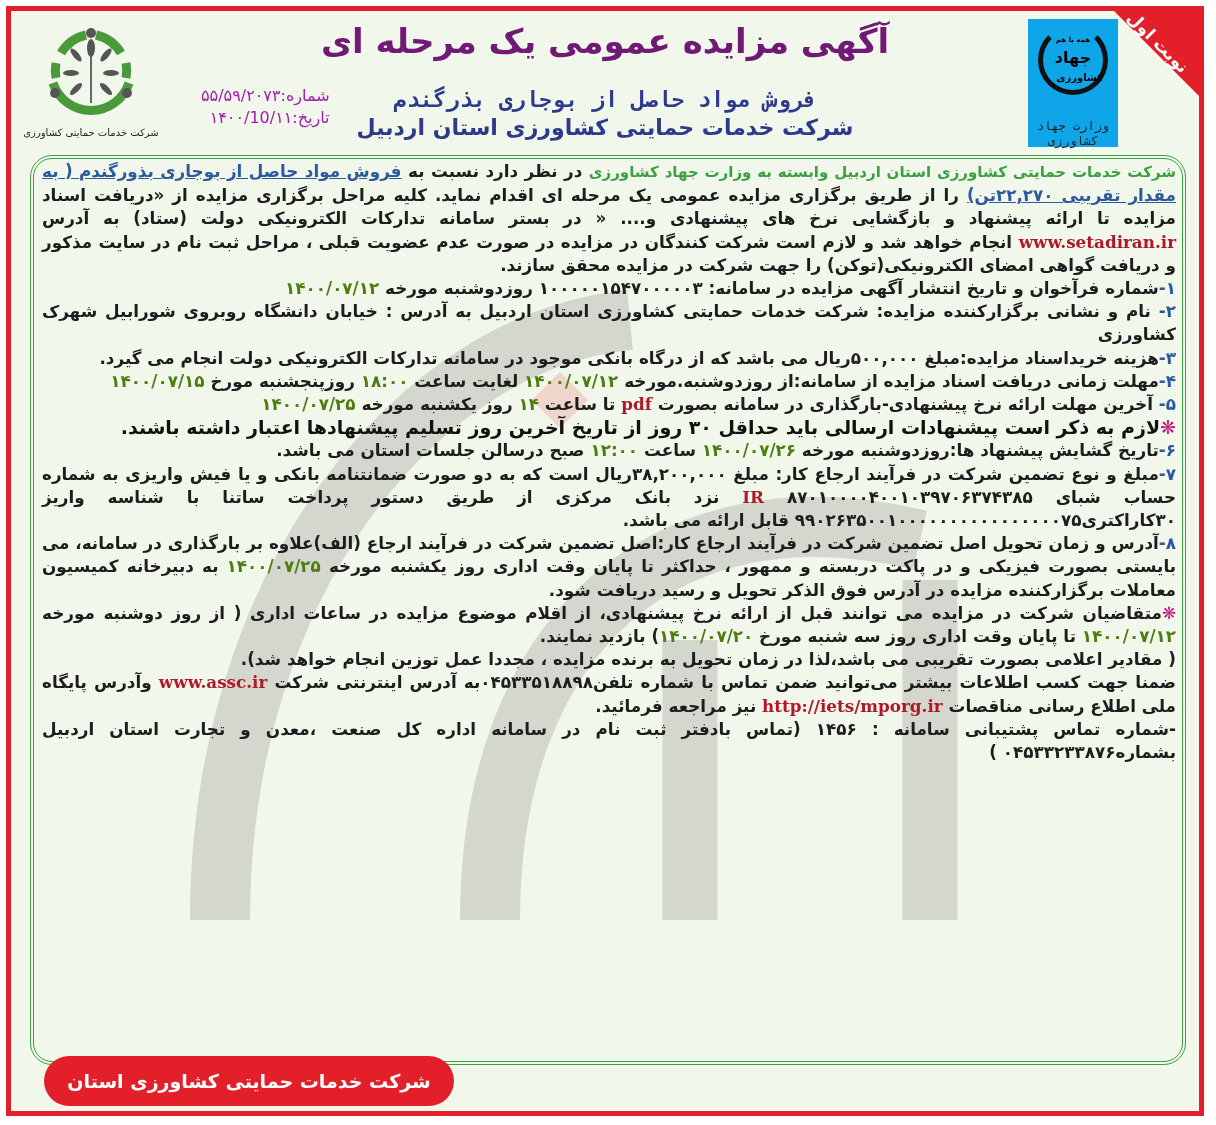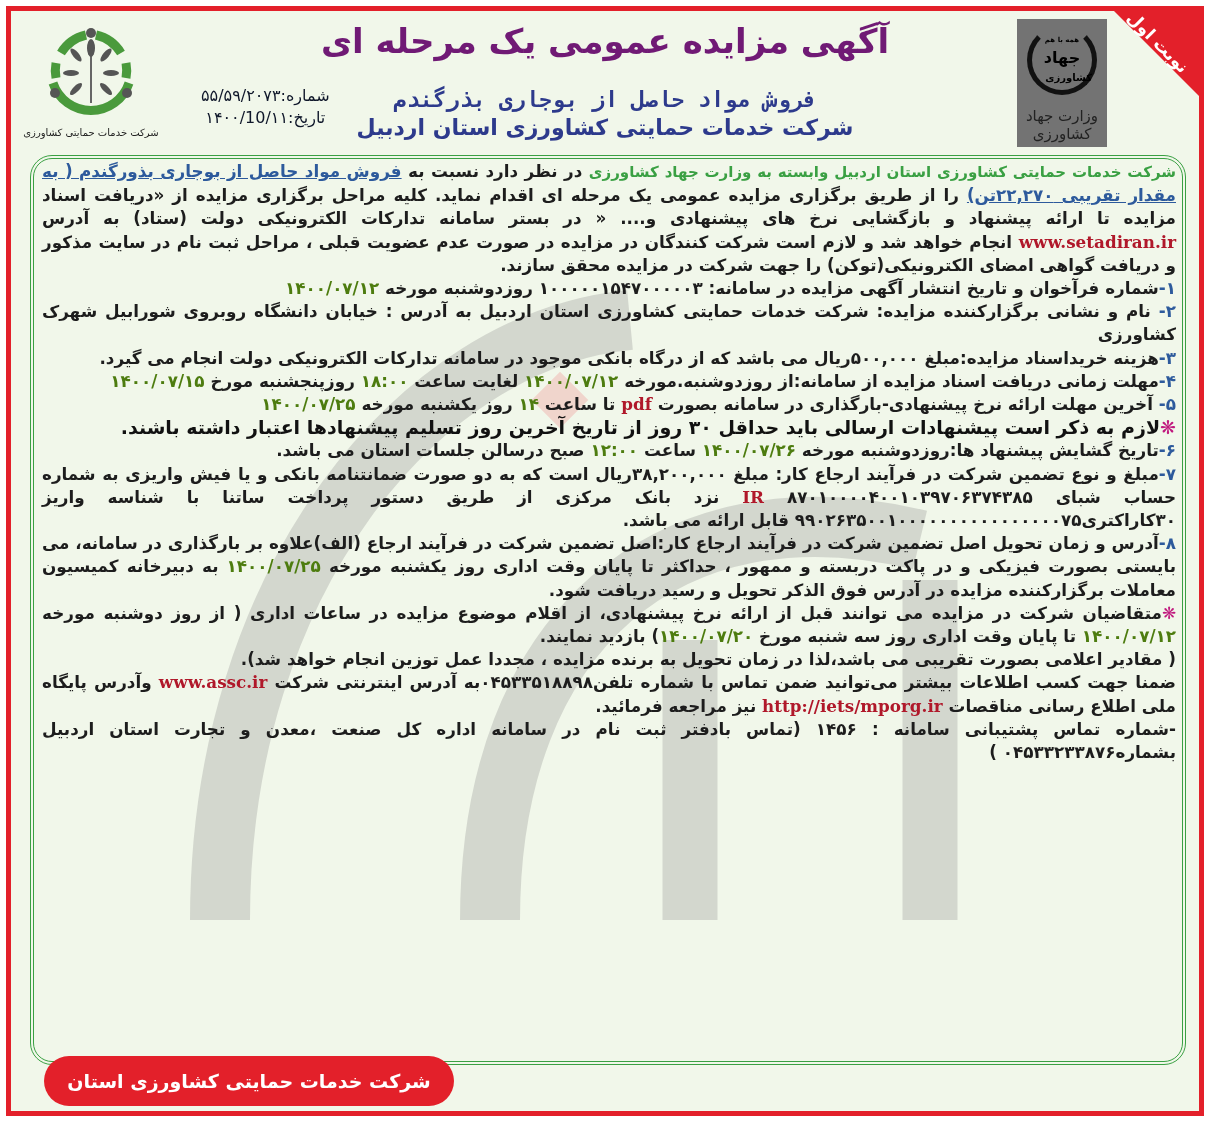--- a/index.html
+++ b/index.html
@@ -21,45 +21,45 @@
     position:absolute; right:0; top:0; width:0; height:0;
     border-top:95px solid #e3202a; border-left:95px solid transparent;
   }
   .ribbon .txt {
     position:absolute; right:-4px; top:26px; transform:rotate(45deg);
     color:#fff; font-weight:bold; font-size:17px; width:100px; text-align:center;
   }
   
   .header { position:absolute; left:0; right:0; top:0; height:150px; }
   .logo-right {
-    position:absolute; right:92px; top:8px; width:90px; height:128px; background:#737373;
+    position:absolute; right:81px; top:8px; width:90px; height:128px; background:#0ea5e9;
     text-align:center;
   }
   .logo-right .emblem {
     width:70px; height:70px; margin:6px auto 0; border:5px solid #111; border-radius:50%;
     border-top-color:transparent; position:relative; box-sizing:border-box;
   }
   .logo-right .emblem .e1 { position:absolute; top:6px; left:0; right:0; font-size:7px; font-weight:bold; }
   .logo-right .emblem .e2 { position:absolute; top:18px; left:0; right:0; font-size:16px; font-weight:bold; }
   .logo-right .emblem .e3 { position:absolute; top:42px; left:0; right:0; font-size:10px; font-weight:bold;padding-left:36px; }
-  .logo-right .cap { margin-top:12px; font-size:15px; color:#222; }
+  .logo-right .cap { margin-top:24px; font-size:12px; color:#222;font-family:Liberation Mono, monospace; }
   .logo-left { position:absolute; left:10px; top:8px; width:140px; height:130px; text-align:center; }
   .logo-left svg { display:block; margin:4px auto 0; }
   .logo-left .cap { font-size:10px; color:#222; margin-top:4px; }
   .title {
     position:absolute; left:0; right:0; top:10px; text-align:center;
     color:#701a75; font-size:34px; font-weight:bold;
   }
   .sub1, .sub2 {
     position:absolute; left:290px; right:290px; text-align:center; color:#2d3a8c;
     font-weight:bold; font-size:22px;
   }
   .sub1 { top:76px;font-family:Liberation Mono, monospace; } .sub2 { top:104px; }
   .refno {
-    position:absolute; left:190px; top:74px; color:#0f172a; font-size:16px; line-height:22px; text-align:center; direction:rtl;
+    position:absolute; left:190px; top:74px; color:#a21caf; font-size:16px; line-height:22px; text-align:right; direction:rtl;
   }
   
   .box {
     position:absolute; left:30px; right:30px; top:155px; height:910px;
     border:4px double #3aa043; border-radius:22px; box-sizing:border-box;
   }
   .content {
     position:absolute; left:42px; right:40px; top:160px;
     font-size:16.8px; line-height:23.2px; font-weight:bold; color:#1d1d1d;
     text-align:justify; text-align-last:right; direction:rtl;

